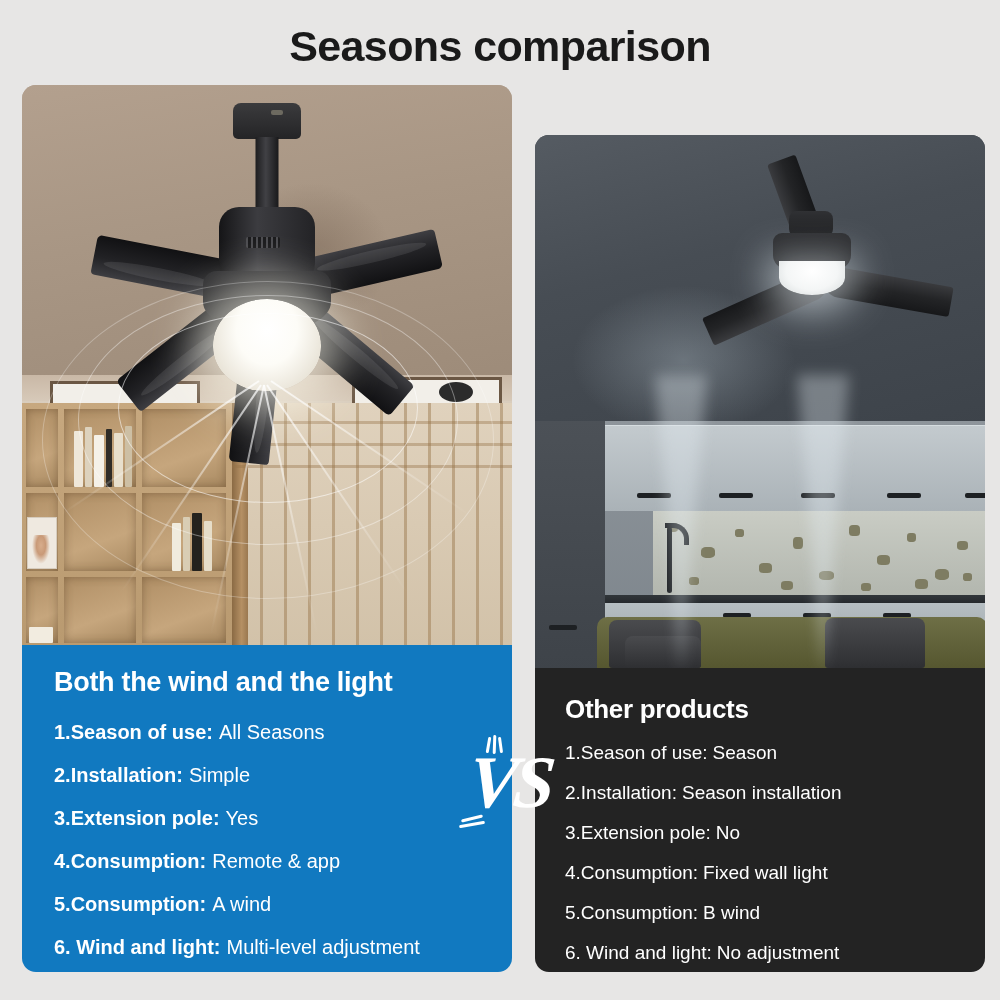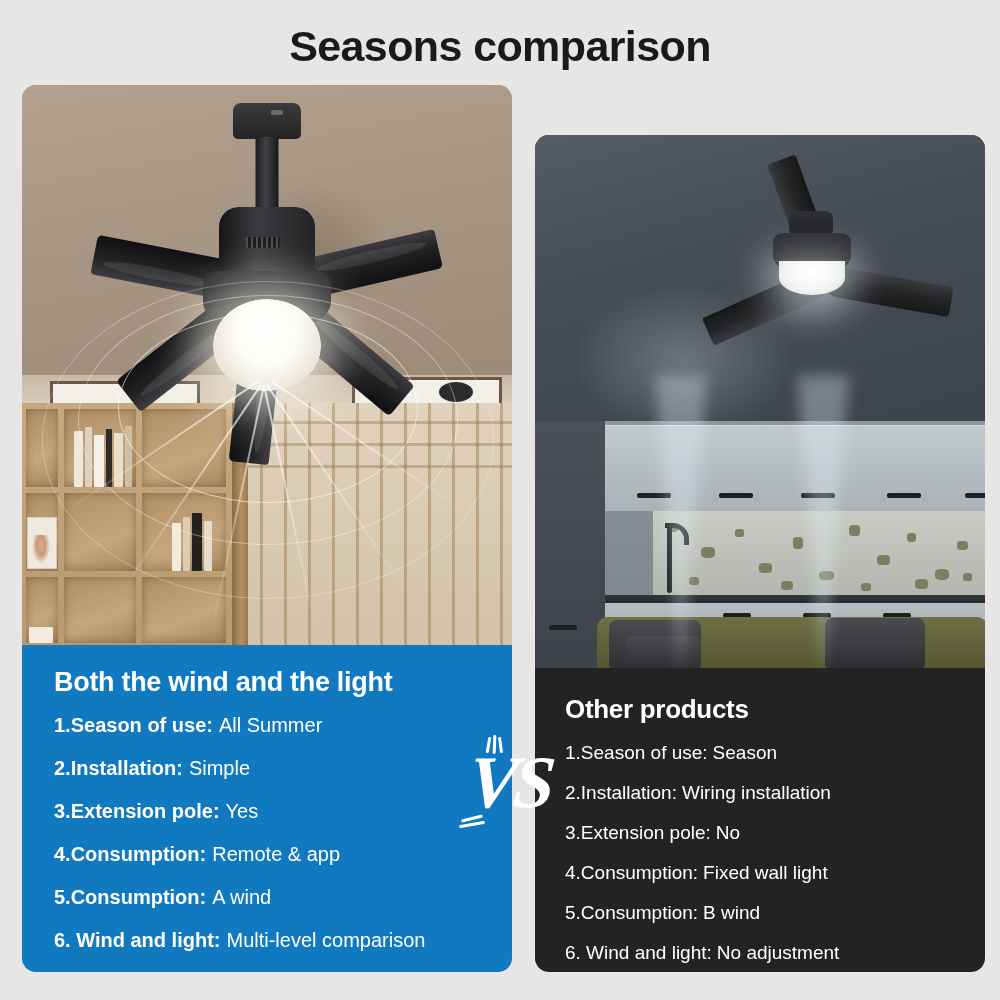--- a/index.html
+++ b/index.html
@@ -250,21 +250,21 @@
     border-radius: 40px 8px 8px 40px;
     transform-origin: 0 50%;
   }
 
   
   .panel { position: absolute; left: 0; width: 100%; }
   .panel-left  { background: #1179c0; top: 560px; height: 327px; padding: 22px 0 0 32px; }
   .panel-right { background: #232323; top: 533px; height: 304px; padding: 26px 0 0 30px; }
 
   .panel-heading { color: #ffffff; font-weight: bold; }
-  .heading-left  { font-size: 27px; margin-bottom: 16px; letter-spacing: -0.3px; }
+  .heading-left  { font-size: 27px; margin-bottom: 23px; letter-spacing: -0.3px; }
   .heading-right { font-size: 26px; margin-bottom: 17px; letter-spacing: -0.3px; }
 
   .spec-row {
     color: #ffffff;
     display: flex;
     align-items: baseline;
     white-space: nowrap;
   }
   .row-left  { font-size: 20px; margin-bottom: 20px; }
   .row-right { font-size: 19px; margin-bottom: 18px; }
@@ -390,41 +390,41 @@
     <div class="ray" style="left:241px;top:300px;width:2px;height:255px;transform:rotate(-12deg);"></div>
     <div class="ray" style="left:236px;top:296px;width:2px;height:240px;transform:rotate(56deg);"></div>
     <div class="ray" style="left:248px;top:296px;width:2px;height:240px;transform:rotate(-56deg);"></div>
   </div>
 
   <div class="panel panel-left">
     <div class="panel-heading heading-left">Both the wind and the light</div>
 
     <div class="spec-row row-left">
       <span class="spec-label-bold">1.Season of use:</span>
-      <span class="spec-value">All Summer</span>
+      <span class="spec-value">All Seasons</span>
     </div>
     <div class="spec-row row-left">
       <span class="spec-label-bold">2.Installation:</span>
       <span class="spec-value">Simple</span>
     </div>
     <div class="spec-row row-left">
       <span class="spec-label-bold">3.Extension pole:</span>
       <span class="spec-value">Yes</span>
     </div>
     <div class="spec-row row-left">
       <span class="spec-label-bold">4.Consumption:</span>
       <span class="spec-value">Remote &amp; app</span>
     </div>
     <div class="spec-row row-left">
       <span class="spec-label-bold">5.Consumption:</span>
       <span class="spec-value">A wind</span>
     </div>
     <div class="spec-row row-left">
       <span class="spec-label-bold">6. Wind and light:</span>
-      <span class="spec-value">Multi-level comparison</span>
+      <span class="spec-value">Multi-level adjustment</span>
     </div>
   </div>
 </div>
 
 <div class="card card-right">
 
   <div class="photo photo-right">
     <div class="r-ceiling"></div>
     <div class="r-ceiling-glow"></div>
     <div class="r-wall"></div>
@@ -485,21 +485,21 @@
 
   <div class="panel panel-right">
     <div class="panel-heading heading-right">Other products</div>
 
     <div class="spec-row row-right">
       <span class="spec-label-plain">1.Season of use:</span>
       <span class="spec-value">Season</span>
     </div>
     <div class="spec-row row-right">
       <span class="spec-label-plain">2.Installation:</span>
-      <span class="spec-value">Wiring installation</span>
+      <span class="spec-value">Season installation</span>
     </div>
     <div class="spec-row row-right">
       <span class="spec-label-plain">3.Extension pole:</span>
       <span class="spec-value">No</span>
     </div>
     <div class="spec-row row-right">
       <span class="spec-label-plain">4.Consumption:</span>
       <span class="spec-value">Fixed wall light</span>
     </div>
     <div class="spec-row row-right">

